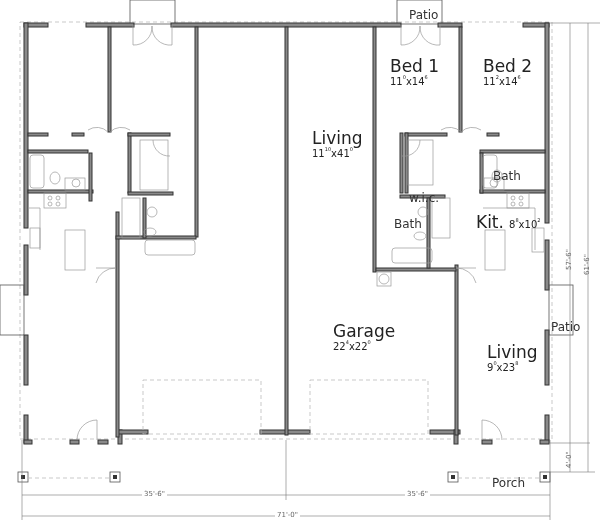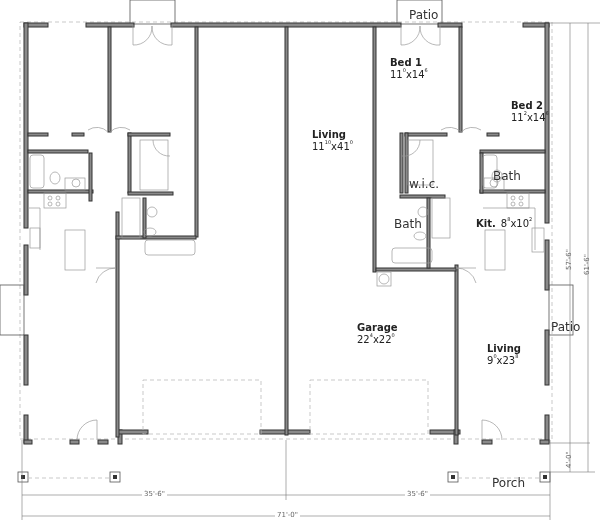--- a/index.html
+++ b/index.html
@@ -4,21 +4,21 @@
 <style>
   html, body { margin:0; padding:0; background:#ffffff; }
   body { width:600px; height:526px; overflow:hidden; position:relative; font-family:"DejaVu Sans", sans-serif; }
   svg { position:absolute; left:0; top:0; }
   .wall { fill:#8a8a8a; stroke:#333; stroke-width:1; }
   .thin { fill:none; stroke:#555; stroke-width:0.8; }
   .lite { fill:none; stroke:#999; stroke-width:0.7; }
   .dash { fill:none; stroke:#bbb; stroke-width:0.8; stroke-dasharray:4 3; }
   .dim { fill:none; stroke:#777; stroke-width:0.6; }
   .lbl { position:absolute; color:#222; white-space:nowrap; line-height:1; }
-  .room-name { font-size:10px;font-weight:bold; }
+  .room-name { font-size:17px; }
   .room-size { font-size:10px; }
   .small { font-size:12px; color:#333; }
   .dimtxt { font-size:7px; color:#666; }
   .vert { transform:rotate(-90deg); transform-origin:left top; }
   sup { font-size:5px; vertical-align:6px; }
 </style>
 </head>
 <body>
 
 <svg width="600" height="526" viewBox="0 0 600 526">
@@ -178,44 +178,44 @@
     <line x1="588" y1="23" x2="588" y2="472"></line>
     <line x1="550" y1="443" x2="590" y2="443"></line>
     <line x1="550" y1="472" x2="595" y2="472"></line>
   </g>
 </svg>
 
 <div class="lbl" style="left:390px;top:58px;">
   <div class="room-name">Bed 1</div>
   <div class="room-size"><span>11</span><sup>0</sup>x<span>14</span><sup>6</sup></div>
 </div>
-<div class="lbl" style="left:511px;top:58px;margin-top:43px;">
+<div class="lbl" style="left:483px;top:58px;">
   <div class="room-name">Bed 2</div>
   <div class="room-size"><span>11</span><sup>2</sup>x<span>14</span><sup>6</sup></div>
 </div>
 <div class="lbl" style="left:312px;top:130px;">
   <div class="room-name">Living</div>
   <div class="room-size"><span>11</span><sup>10</sup>x<span>41</span><sup>0</sup></div>
 </div>
 <div class="lbl" style="left:476px;top:214px;">
   <span class="room-name">Kit.</span>
   <span class="room-size"><span>8</span><sup>8</sup>x<span>10</span><sup>2</sup></span>
 </div>
-<div class="lbl" style="left:357px;top:323px;">
+<div class="lbl" style="left:333px;top:323px;">
   <div class="room-name">Garage</div>
   <div class="room-size"><span>22</span><sup>4</sup>x<span>22</span><sup>0</sup></div>
 </div>
 <div class="lbl" style="left:487px;top:344px;">
   <div class="room-name">Living</div>
   <div class="room-size"><span>9</span><sup>0</sup>x<span>23</span><sup>8</sup></div>
 </div>
 
 <div class="lbl small" style="left:409px;top:9px;">Patio</div>
 <div class="lbl small" style="left:551px;top:321px;">Patio</div>
-<div class="lbl small" style="left:409px;top:178px;">w.i.c.</div>
+<div class="lbl small" style="left:409px;top:192px;">w.i.c.</div>
 <div class="lbl small" style="left:493px;top:170px;">Bath</div>
 <div class="lbl small" style="left:394px;top:218px;">Bath</div>
 <div class="lbl small" style="left:492px;top:461px;margin-top:16px;">Porch</div>
 
 <div class="lbl dimtxt" style="left:142px;top:491px;background:#fff;padding:0 2px;">35'-6"</div>
 <div class="lbl dimtxt" style="left:405px;top:491px;background:#fff;padding:0 2px;">35'-6"</div>
 <div class="lbl dimtxt" style="left:275px;top:512px;background:#fff;padding:0 2px;">71'-0"</div>
 <div class="lbl dimtxt vert" style="left:566px;top:270px;">57'-6"</div>
 <div class="lbl dimtxt vert" style="left:584px;top:275px;">61'-6"</div>
 <div class="lbl dimtxt vert" style="left:566px;top:468px;">4'-0"</div>

